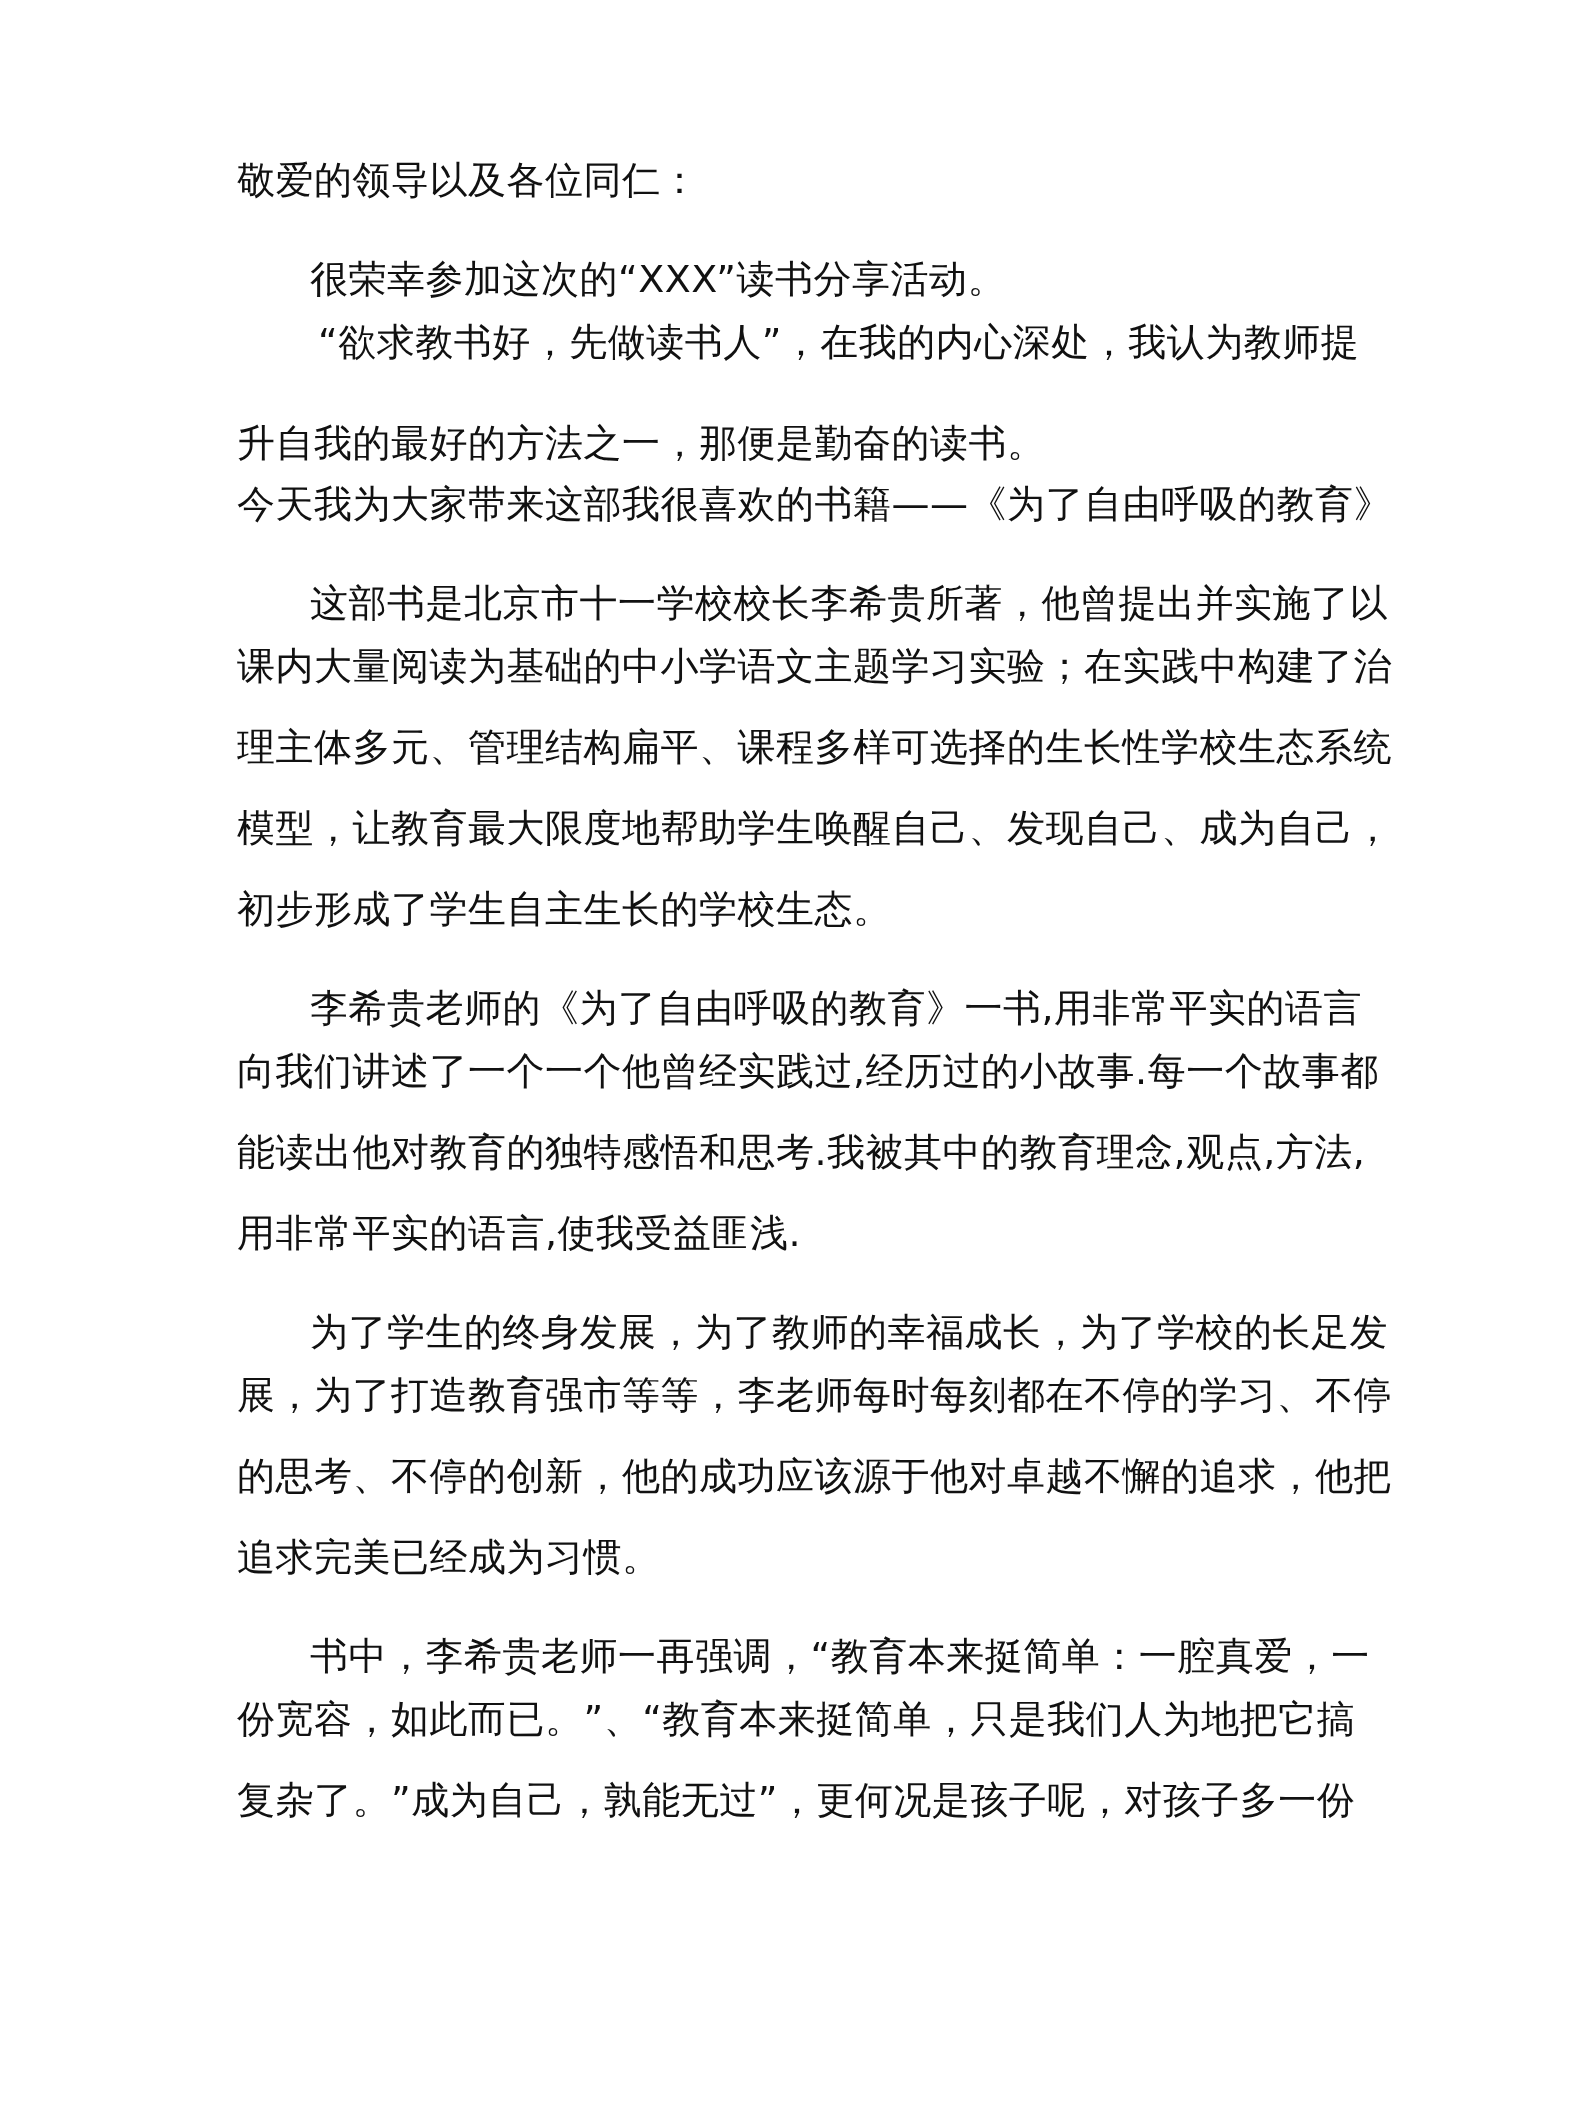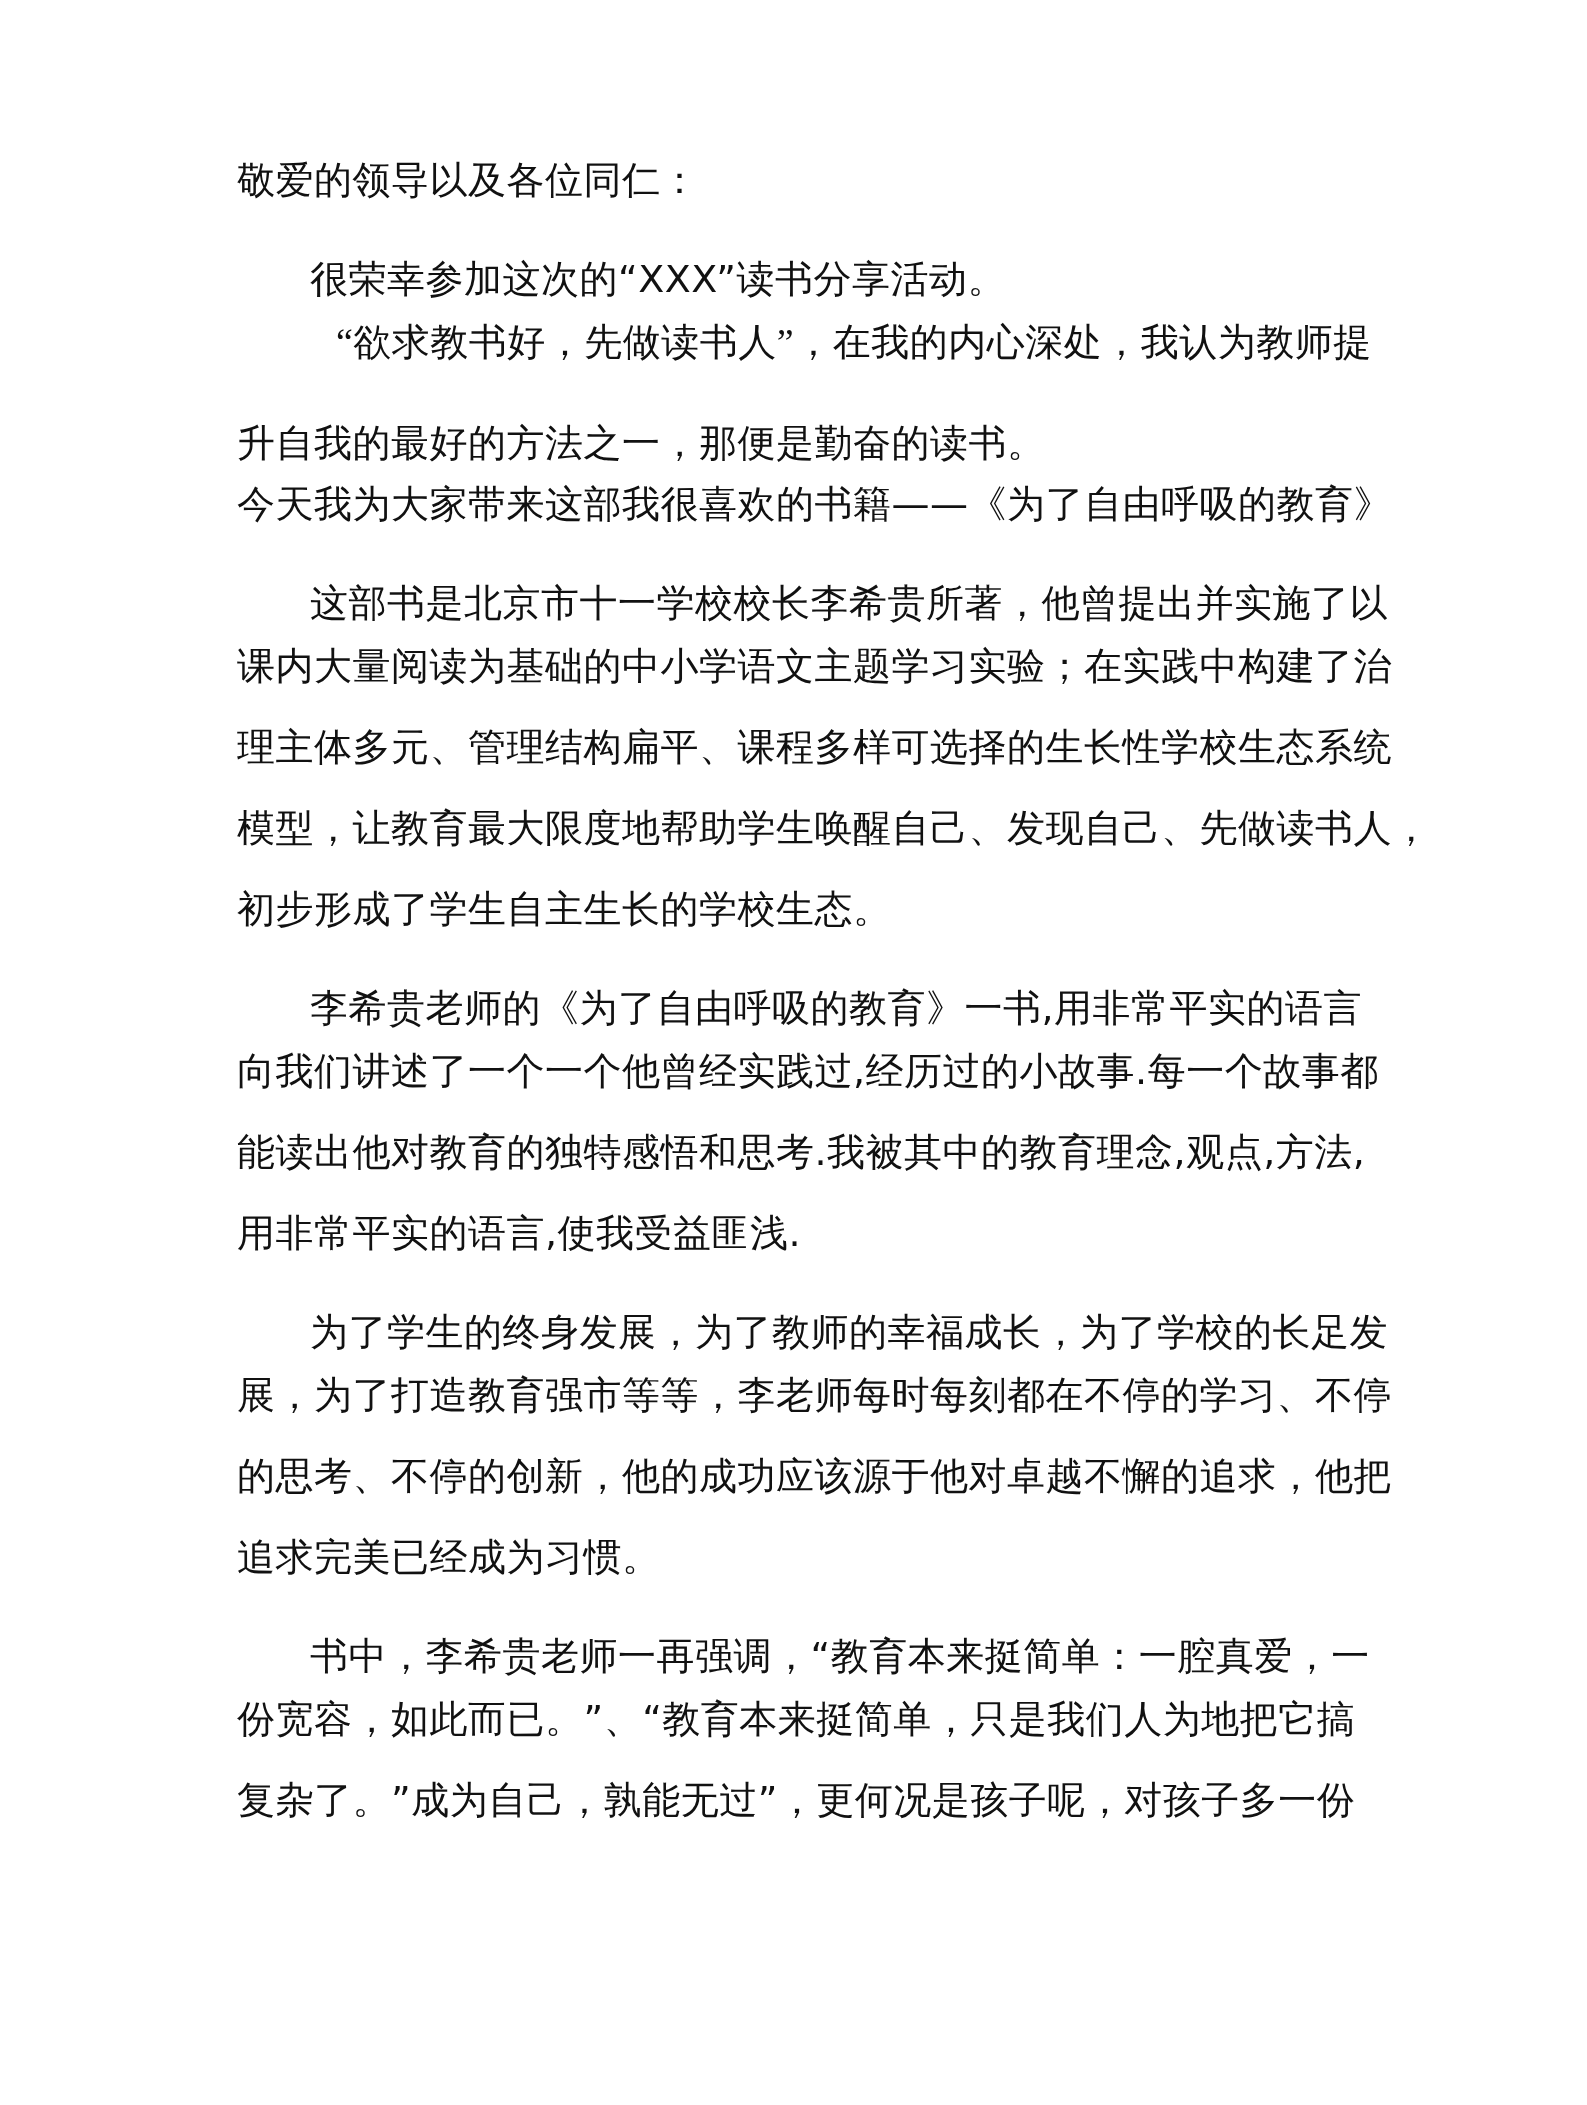--- a/index.html
+++ b/index.html
@@ -13,35 +13,35 @@
     width: 1100px;
     height: 60px;
     font-family: "DejaVu Sans", "Liberation Sans", sans-serif;
     font-size: 38px;
     line-height: 60px;
     color: #111111;
     white-space: nowrap;
     letter-spacing: 0.5px;
   }
   .indent { left: 310px; margin-top: 18px; }
-  .indent2 { left: 336px; font-family: Liberation Serif, serif; }
+  .indent2 { left: 318px; }
 </style>
 </head>
 <body>
 
 <div class="page">
   <div class="line" style="top:150px">敬爱的领导以及各位同仁：</div>
   <div class="line indent" style="top:231px">很荣幸参加这次的“XXX”读书分享活动。</div>
   <div class="line indent2" style="top:312px">“欲求教书好，先做读书人”，在我的内心深处，我认为教师提</div>
   <div class="line" style="top:413px">升自我的最好的方法之一，那便是勤奋的读书。</div>
   <div class="line" style="top:474px">今天我为大家带来这部我很喜欢的书籍——《为了自由呼吸的教育》</div>
   <div class="line indent" style="top:555px">这部书是北京市十一学校校长李希贵所著，他曾提出并实施了以</div>
   <div class="line" style="top:636px">课内大量阅读为基础的中小学语文主题学习实验；在实践中构建了治</div>
   <div class="line" style="top:717px">理主体多元、管理结构扁平、课程多样可选择的生长性学校生态系统</div>
-  <div class="line" style="top:798px">模型，让教育最大限度地帮助学生唤醒自己、发现自己、先做读书人，</div>
+  <div class="line" style="top:798px">模型，让教育最大限度地帮助学生唤醒自己、发现自己、成为自己，</div>
   <div class="line" style="top:879px">初步形成了学生自主生长的学校生态。</div>
   <div class="line indent" style="top:960px">李希贵老师的《为了自由呼吸的教育》一书,用非常平实的语言</div>
   <div class="line" style="top:1041px">向我们讲述了一个一个他曾经实践过,经历过的小故事.每一个故事都</div>
   <div class="line" style="top:1122px">能读出他对教育的独特感悟和思考.我被其中的教育理念,观点,方法,</div>
   <div class="line" style="top:1203px">用非常平实的语言,使我受益匪浅.</div>
   <div class="line indent" style="top:1284px">为了学生的终身发展，为了教师的幸福成长，为了学校的长足发</div>
   <div class="line" style="top:1365px">展，为了打造教育强市等等，李老师每时每刻都在不停的学习、不停</div>
   <div class="line" style="top:1446px">的思考、不停的创新，他的成功应该源于他对卓越不懈的追求，他把</div>
   <div class="line" style="top:1527px">追求完美已经成为习惯。</div>
   <div class="line indent" style="top:1608px">书中，李希贵老师一再强调，“教育本来挺简单：一腔真爱，一</div>

